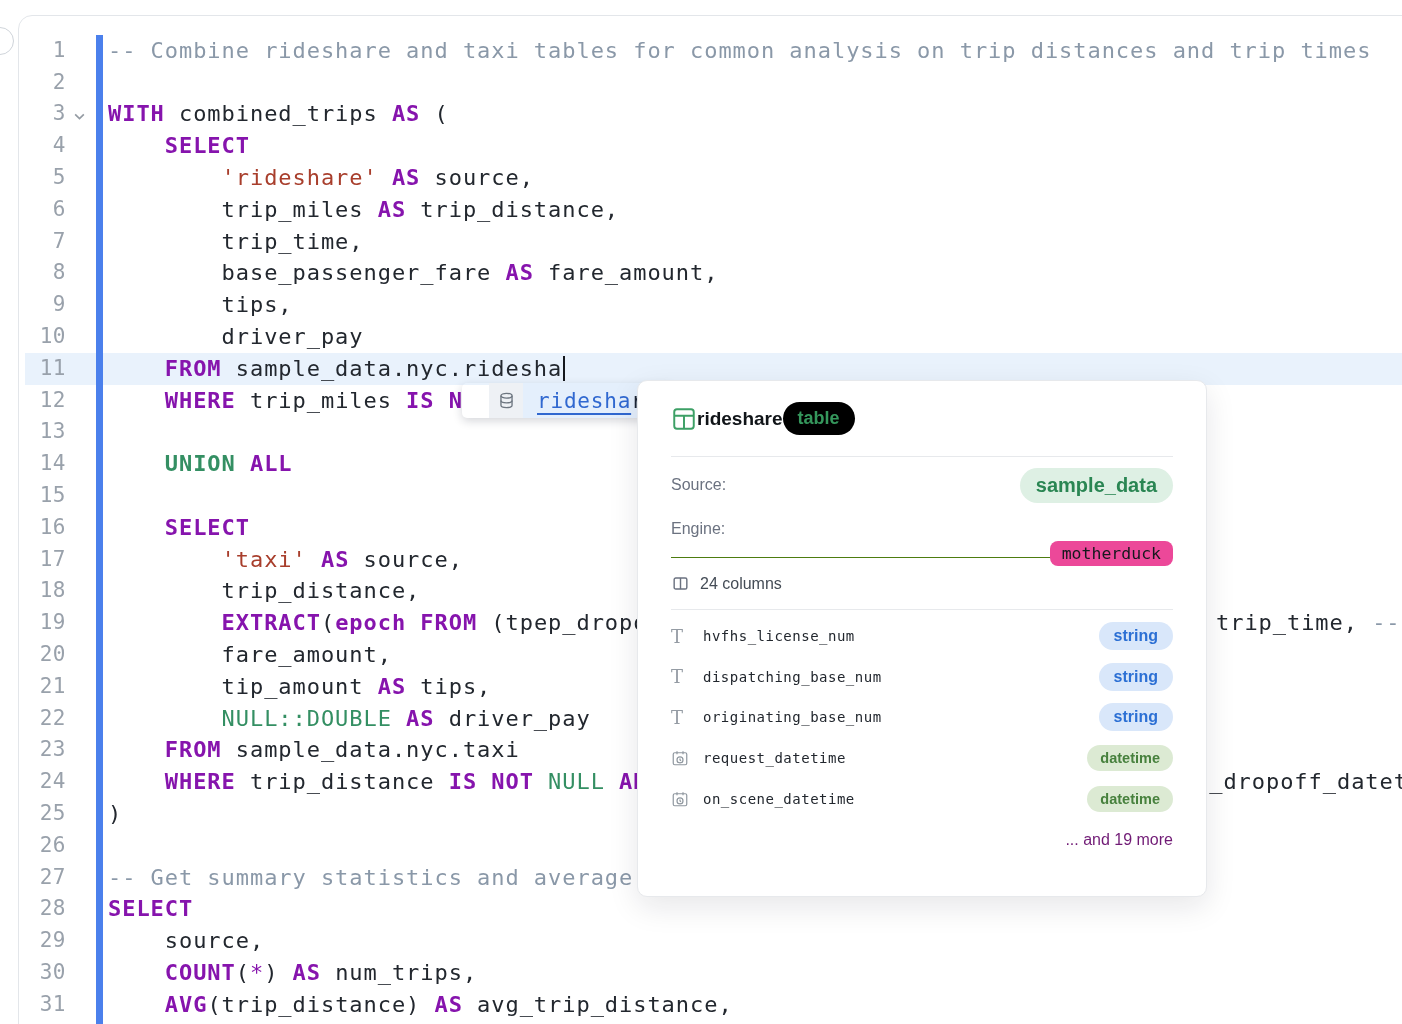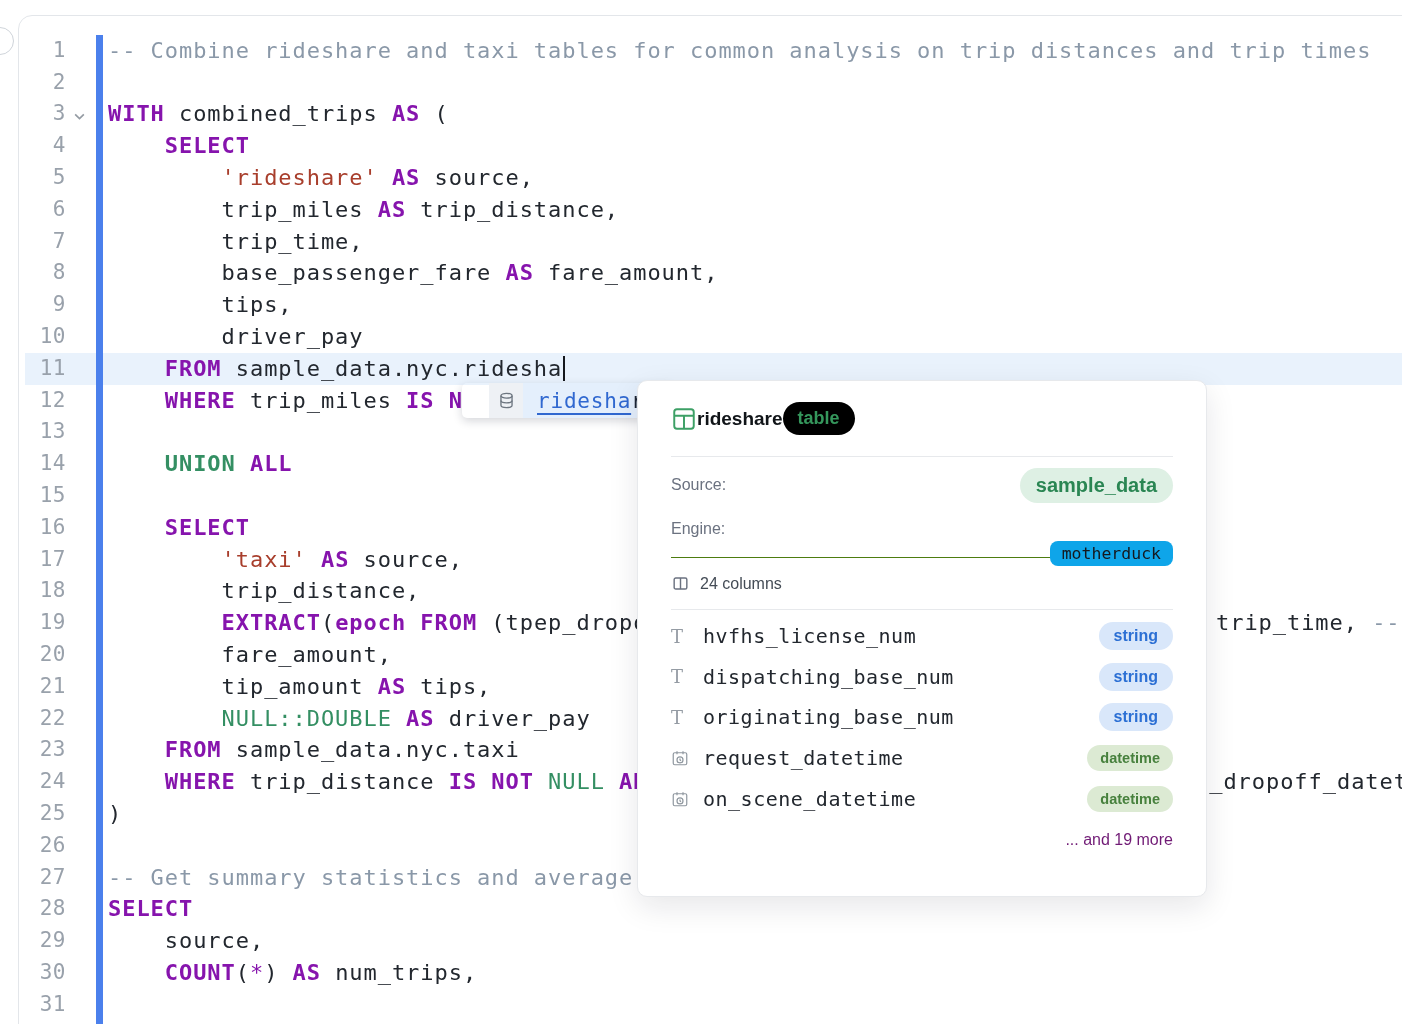--- a/index.html
+++ b/index.html
@@ -54,34 +54,34 @@
   .popup{
     position:absolute;left:637px;top:380px;width:570px;height:517px;z-index:10;
     background:#fff;border:1px solid #e7e9ec;border-radius:10px;
     box-shadow:0 10px 30px rgba(15,23,42,.10);padding:0 33px;box-sizing:border-box;
   }
   .popup-header{height:75px;display:flex;align-items:center;border-bottom:1px solid #e7e9ec;}
   .popup-title{font-size:19px;font-weight:bold;color:#101418;}
   .pill{border-radius:999px;font-weight:bold;display:inline-block;}
   .pill-table{font-size:18px;color:#35975c;background:#000000;padding:6px 15px;}
   .pill-source{font-size:20px;color:#2a8653;background:#def0e4;padding:6px 16px;}
-  .pill-engine{font-size:16.5px;color:#15181d;background:#0ea5e9;padding:3px 12px;border-radius:8px;
+  .pill-engine{font-size:16.5px;color:#15181d;background:#ec4899;padding:3px 12px;border-radius:8px;
     font-family:"DejaVu Sans Mono",monospace;font-weight:normal;margin-top:48px;}
   .pill-string{font-size:16px;color:#2b6fd4;background:#d9e7fa;padding:5px 15px;}
   .pill-datetime{font-size:14.5px;color:#47813d;background:#dcead3;padding:5px 13px;}
   .info-section{padding:6px 0;border-bottom:1px solid #4d7c0f;}
   .info-row{height:44px;display:flex;align-items:center;justify-content:space-between;}
   .info-label{font-size:16px;color:#6b7280;}
   .count-row{height:51px;display:flex;align-items:center;gap:10px;border-bottom:1px solid #e7e9ec;}
   .count-text{font-size:16px;color:#444c56;}
   .col-list{padding-top:6px;}
   .col-row{height:40.6px;display:flex;align-items:center;}
   .col-icon{width:32px;display:flex;align-items:center;color:#8f979f;}
   .t-glyph{font-family:"DejaVu Serif",serif;font-size:18px;color:#949ba3;}
-  .col-name{flex:1;font-family:"DejaVu Sans Mono",monospace;font-size:20px;letter-spacing:0.5px;color:#22272e;}
+  .col-name{flex:1;font-family:"DejaVu Sans Mono",monospace;font-size:14px;letter-spacing:0.5px;color:#22272e;}
   .more-row{margin-top:12px;text-align:right;font-size:16px;color:#701a75;}
 </style>
 </head>
 <body>
 
 <div class="partial-circle"></div>
 
 <div class="editor-panel">
   <div class="lines" id="lines">
       <div class="code-line">
@@ -205,20 +205,21 @@
       <div class="code-line">
         <span class="num">29</span>
         <span class="code"><span class="tk-id">    source,</span></span>
       </div>
       <div class="code-line">
         <span class="num">30</span>
         <span class="code"><span class="tk-id">    </span><span class="tk-kw">COUNT</span><span class="tk-id">(</span><span class="tk-op">*</span><span class="tk-id">) </span><span class="tk-kw">AS</span><span class="tk-id"> num_trips,</span></span>
       </div>
       <div class="code-line">
         <span class="num">31</span>
+        <span class="code"><span class="tk-id">    </span><span class="tk-kw">AVG</span><span class="tk-id">(trip_distance) </span><span class="tk-kw">AS</span><span class="tk-id"> avg_trip_distance,</span></span>
       </div>
       <div class="code-line">
         <span class="num">32</span>
         <span class="code"><span class="tk-id">    </span><span class="tk-kw">AVG</span><span class="tk-id">(trip_time) </span><span class="tk-kw">AS</span><span class="tk-id"> avg_trip_time,</span></span>
       </div>
     </div>
   <div class="gutter-bar"></div>
 </div>
 
 <div class="dropdown">

